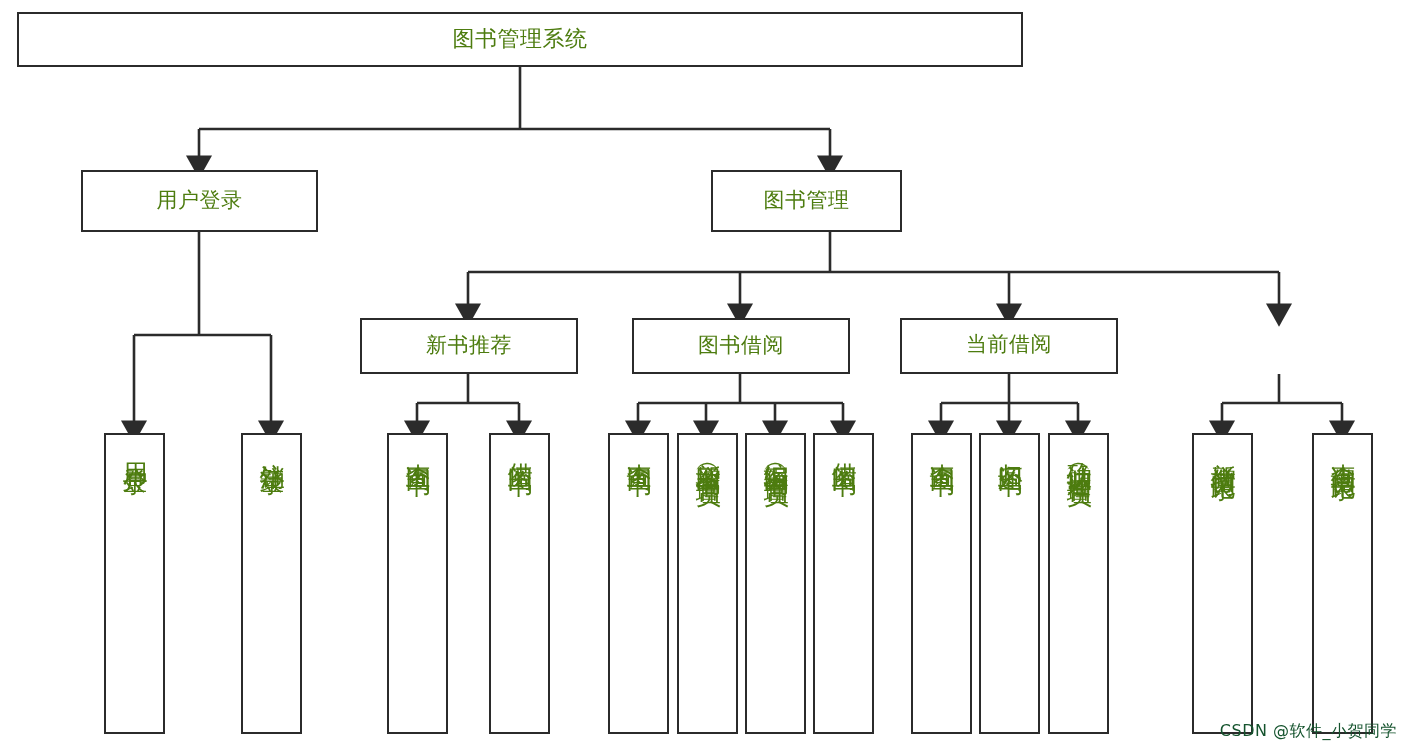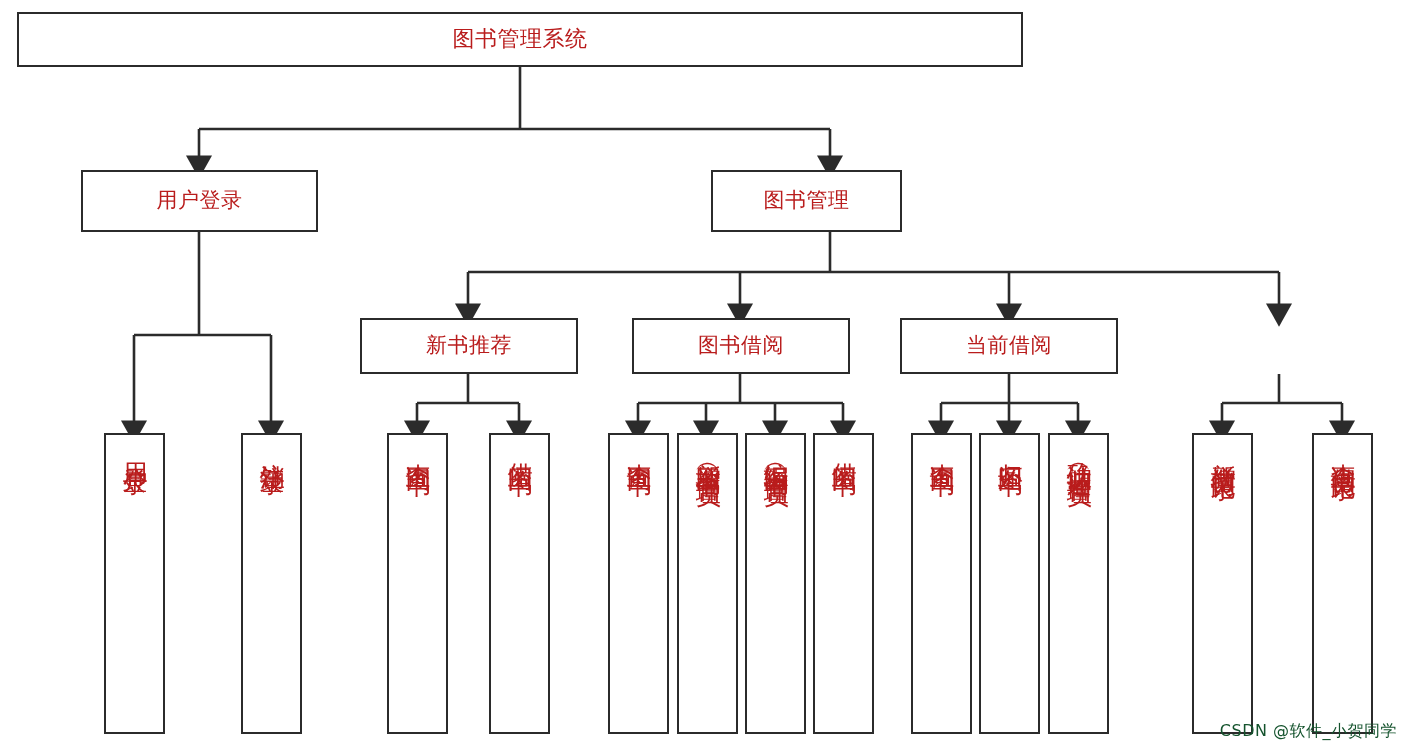--- a/index.html
+++ b/index.html
@@ -27,21 +27,21 @@
     height: 747px;
   }
   .node {
     position: absolute;
     box-sizing: border-box;
     background: #ffffff;
     border: 2px solid #2b2b2b;
     display: flex;
     align-items: center;
     justify-content: center;
-    color: #b91c1c;
+    color: #4d7c0f;
   }
   .node .label {
     display: block;
     text-align: center;
     line-height: 1.12;
     white-space: nowrap;
   }
   .node.horiz .label {
     font-size: 21px;
     letter-spacing: 0.5px;
@@ -135,21 +135,21 @@
   <div class="node horiz" style="left:711px; top:170px; width:191px; height:62px;">
     <span class="label">图书管理</span>
   </div>
 
   <div class="node horiz" style="left:360px; top:318px; width:218px; height:56px;">
     <span class="label">新书推荐</span>
   </div>
   <div class="node horiz" style="left:632px; top:318px; width:218px; height:56px;">
     <span class="label">图书借阅</span>
   </div>
-  <div class="node horiz" style="left:900px; top:318px; width:218px; height:56px;">
+  <div class="node horiz" style="left:900px; top:318px; width:218px; height:56px;font-family:Liberation Mono, monospace;">
     <span class="label">当前借阅</span>
   </div>
 
   <div class="node vert" style="left:104px; top:433px; width:61px; height:301px;">
     <span class="label">用户登录</span>
   </div>
   <div class="node vert" style="left:241px; top:433px; width:61px; height:301px;">
     <span class="label">注销登录</span>
   </div>
 

